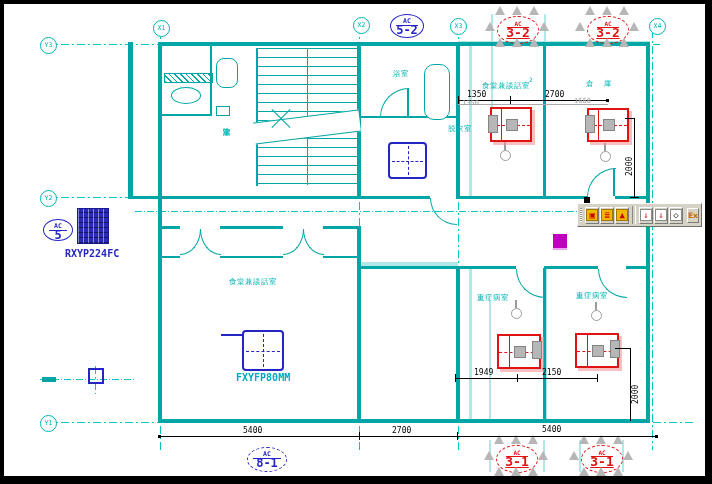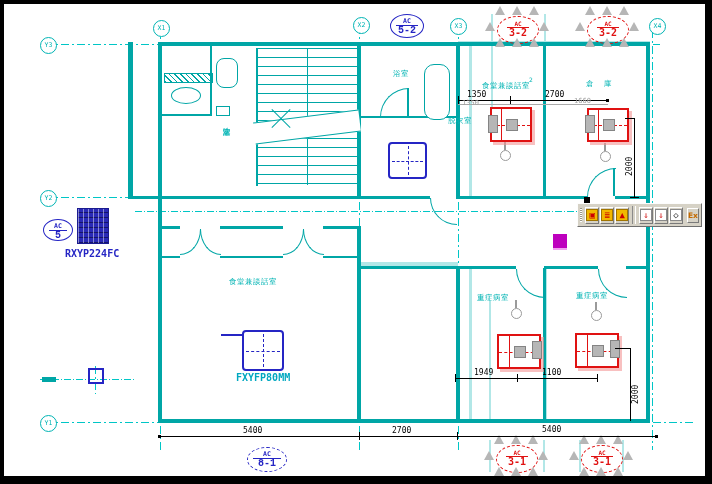--- a/index.html
+++ b/index.html
@@ -27,26 +27,26 @@
     background:repeating-linear-gradient(180deg,#00a6a6 0 1px,transparent 1px 9px);}
   #stairs-rail{position:absolute;left:307px;top:48px;width:1px;height:137px;background:#00a6a6;z-index:3;}
   #stairs-break{position:absolute;left:254px;top:116px;width:106px;height:20px;background:#fff;transform:rotate(-7deg);z-index:4;border-top:1px solid #00a6a6;border-bottom:1px solid #00a6a6;}
   .xline{position:absolute;width:26px;height:1px;background:#00a6a6;z-index:4;}
   
   .rl{position:absolute;color:#00b4b4;font-size:7.5px;letter-spacing:.5px;z-index:6;white-space:nowrap;}
   .rlv{writing-mode:vertical-rl;}
   .tag{position:absolute;border:1.5px solid #2525c4;border-radius:50%;color:#2525c4;text-align:center;z-index:6;background:transparent;
        font-family:"DejaVu Sans Mono",monospace;font-weight:bold;}
   .tag .t1{display:block;font-size:6.5px;line-height:8px;border-bottom:1px solid #2525c4;margin:2px 5px 0 5px;}
-  .tag .t2{display:block;font-size:10px;line-height:9px;font-family:Liberation Mono, monospace;}
+  .tag .t2{display:block;font-size:12px;line-height:9px;}
   .tag-dash{border-style:dashed;}
   .rtag{position:absolute;z-index:6;}
   .rtag .oval{position:absolute;left:5px;top:4px;width:40px;height:26px;border:1.5px dashed #e01212;border-radius:50%;color:#e01212;text-align:center;font-family:"DejaVu Sans Mono",monospace;font-weight:bold;}
   .rtag .t1{display:block;font-size:6px;line-height:7px;margin-top:3px;border-bottom:1px solid #e01212;margin-left:9px;margin-right:9px;}
-  .rtag .t2{display:block;font-size:10px;line-height:9px;}
+  .rtag .t2{display:block;font-size:13px;line-height:9px;text-decoration:underline;}
   .tri{position:absolute;width:0;height:0;border-left:5px solid transparent;border-right:5px solid transparent;border-bottom:9px solid #b6b6b6;z-index:7;}
   .runit{position:absolute;border:2px solid #e01212;background:rgba(255,255,255,.2);box-shadow:3px 3px 0 rgba(244,150,150,.6);z-index:5;}
   .runit .mid{position:absolute;left:0;right:0;top:50%;height:0;border-top:1px dashed #e01212;}
   .runit .div{position:absolute;top:0;bottom:0;width:0;border-left:1px solid #e01212;}
   .grip{position:absolute;background:#b6b6b6;border:1px solid #848484;z-index:8;}
   .gcirc{position:absolute;width:9px;height:9px;border:1.5px solid #9a9a9a;border-radius:50%;z-index:4;background:#fff;}
   .gstem{position:absolute;width:1.5px;background:#9a9a9a;z-index:4;}
   .cass{position:absolute;border:2px solid #2525c4;z-index:5;}
   .cass .ch{position:absolute;left:2px;right:2px;top:50%;border-top:1px dashed #2525c4;}
   .cass .cv{position:absolute;top:2px;bottom:2px;left:50%;border-left:1px dashed #2525c4;}
@@ -161,21 +161,21 @@
   <div class="arc arc-bl" style="left:516px;top:269px;width:28px;height:28px;"></div>
   <div class="arc arc-bl" style="left:598px;top:269px;width:28px;height:28px;"></div>
   <div class="arc arc-tl" style="left:587px;top:168px;width:28px;height:28px;"></div>
   <div class="leaf" style="left:613px;top:168px;width:2px;height:28px;"></div>
   <div class="arc arc-bl" style="left:430px;top:198px;width:26px;height:26px;"></div>
   <div class="arc arc-tl" style="left:380px;top:88px;width:28px;height:28px;"></div>
   <div class="leaf" style="left:407px;top:88px;width:2px;height:28px;"></div>
 
   <div class="rl rlv" style="left:221px;top:121px;height:40px;">洗濯室</div>
   <div class="rl" style="left:393px;top:69px;">浴室</div>
-  <div class="rl" style="left:404px;top:116px;padding-left:44px;">脱衣室</div>
+  <div class="rl" style="left:404px;top:124px;padding-left:44px;">脱衣室</div>
   <div class="rl" style="left:482px;top:81px;">食堂兼談話室</div>
   <div class="rl" style="left:529px;top:76px;font-size:6px;">2</div>
   <div class="rl" style="left:586px;top:79px;letter-spacing:4px;">倉 庫</div>
   <div class="rl" style="left:229px;top:277px;">食堂兼談話室</div>
   <div class="rl" style="left:477px;top:293px;">重症病室</div>
   <div class="rl" style="left:576px;top:291px;">重症病室</div>
 
   <div class="tag" style="left:390px;top:14px;width:32px;height:22px;">
     <span class="t1">AC</span>
     <span class="t2">5-2</span>
@@ -307,21 +307,21 @@
   <div class="dim" style="left:634px;top:118px;width:1px;height:80px;"></div>
   <div class="dim" style="left:625px;top:118px;width:10px;height:1px;"></div>
   <div class="dim" style="left:630px;top:197px;width:9px;height:1px;"></div>
   <div class="dtxt vtxt" style="left:625px;top:176px;">2000</div>
 
   <div class="dim" style="left:455px;top:378px;width:143px;height:1px;"></div>
   <div class="dtick" style="left:455px;top:374px;"></div>
   <div class="dtick" style="left:517px;top:374px;"></div>
   <div class="dtick" style="left:597px;top:374px;"></div>
   <div class="dtxt" style="left:474px;top:368px;">1949</div>
-  <div class="dtxt" style="left:542px;top:368px;">1100</div>
+  <div class="dtxt" style="left:542px;top:368px;">2150</div>
   <div class="dim" style="left:630px;top:348px;width:1px;height:73px;"></div>
   <div class="dim" style="left:615px;top:348px;width:16px;height:1px;"></div>
   <div class="dtxt vtxt" style="left:631px;top:404px;">2000</div>
 
   <div class="dim" style="left:160px;top:436px;width:497px;height:1px;"></div>
   <div class="ddot" style="left:158px;top:435px;"></div>
   <div class="dtick" style="left:359px;top:432px;"></div>
   <div class="dtick" style="left:457px;top:432px;"></div>
   <div class="ddot" style="left:655px;top:435px;"></div>
   <div class="dtxt" style="left:243px;top:426px;">5400</div>

